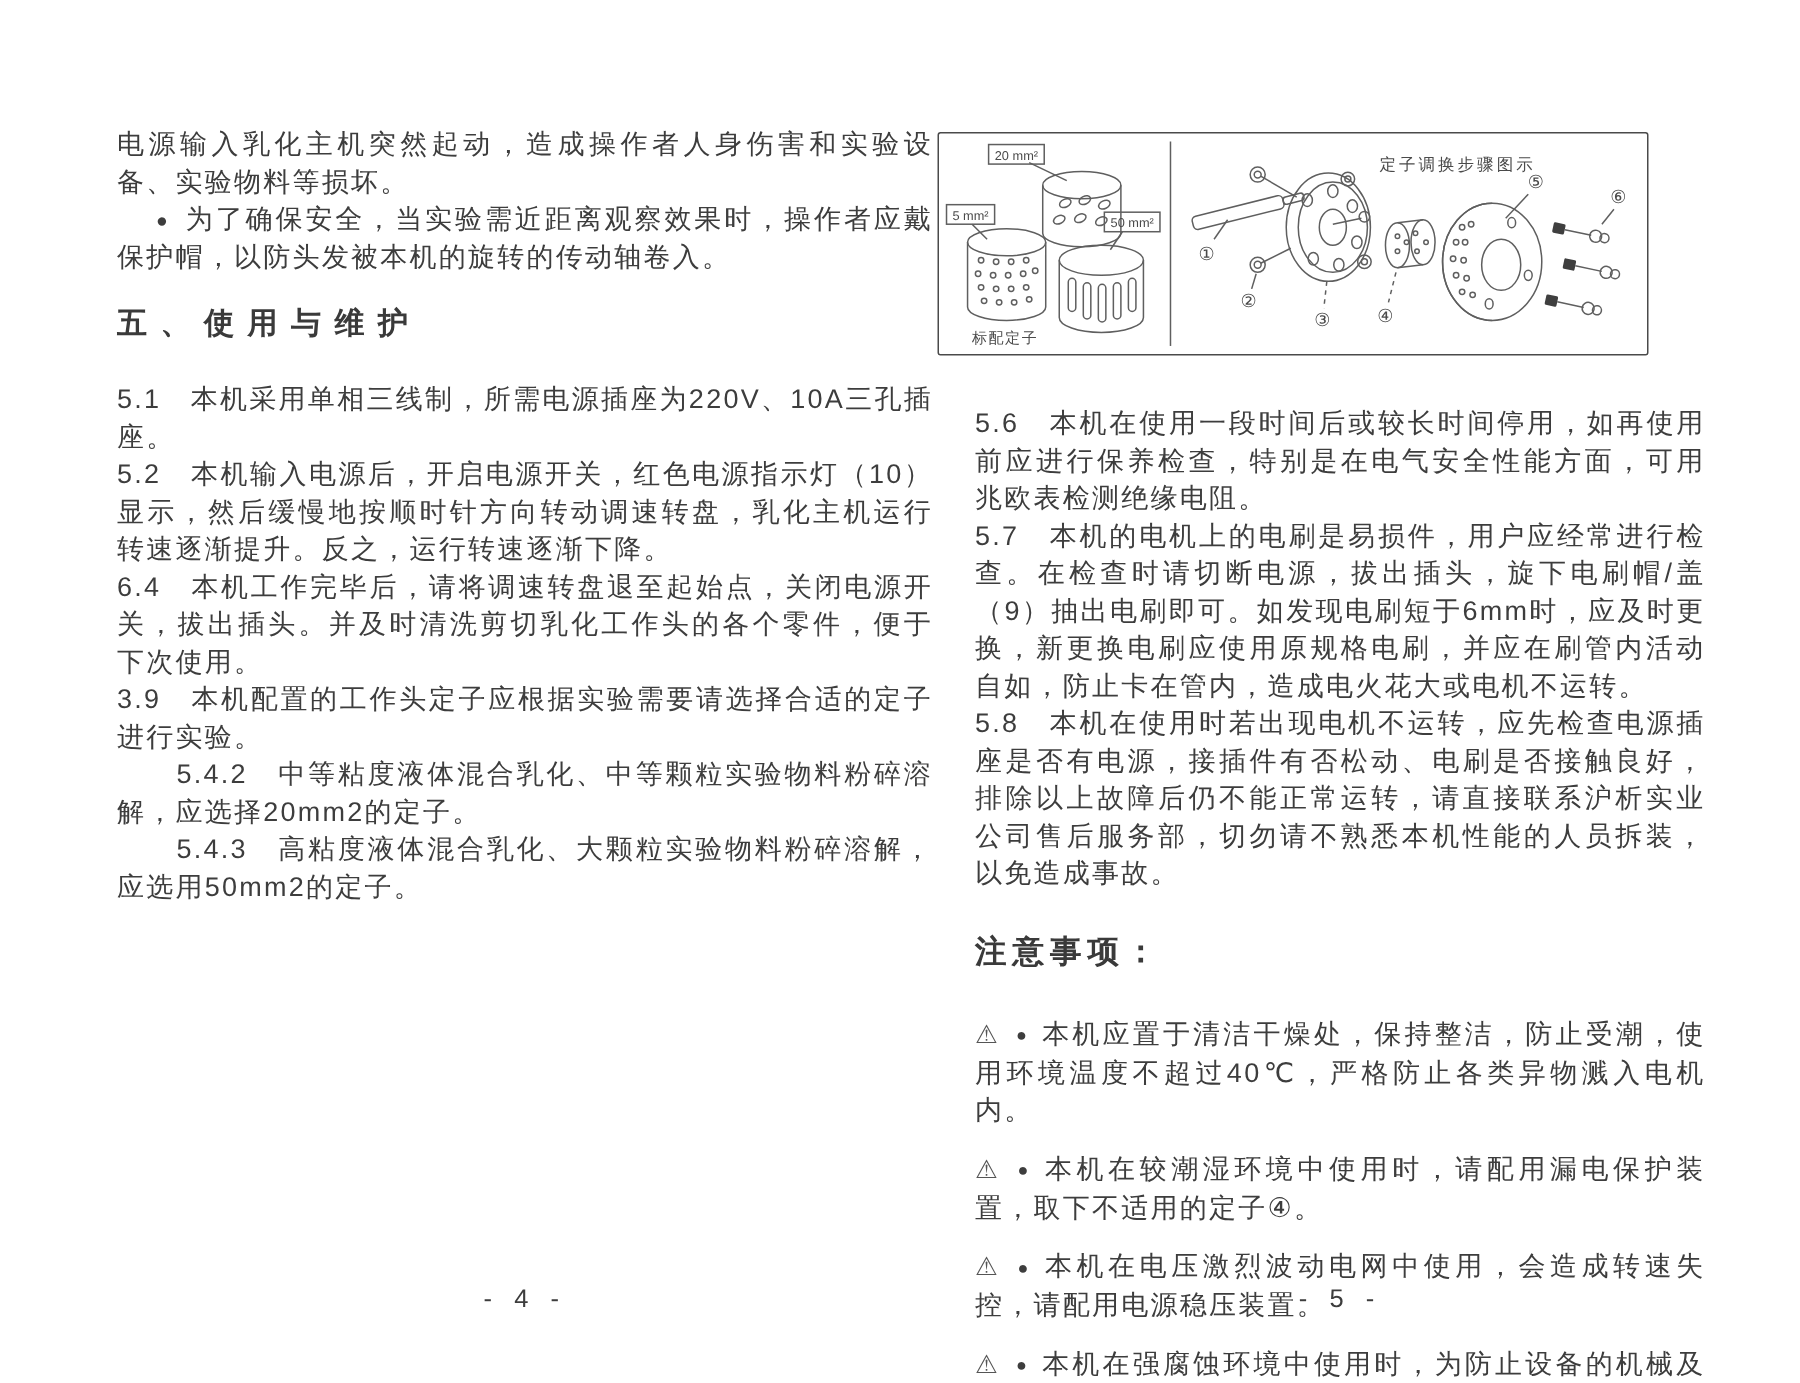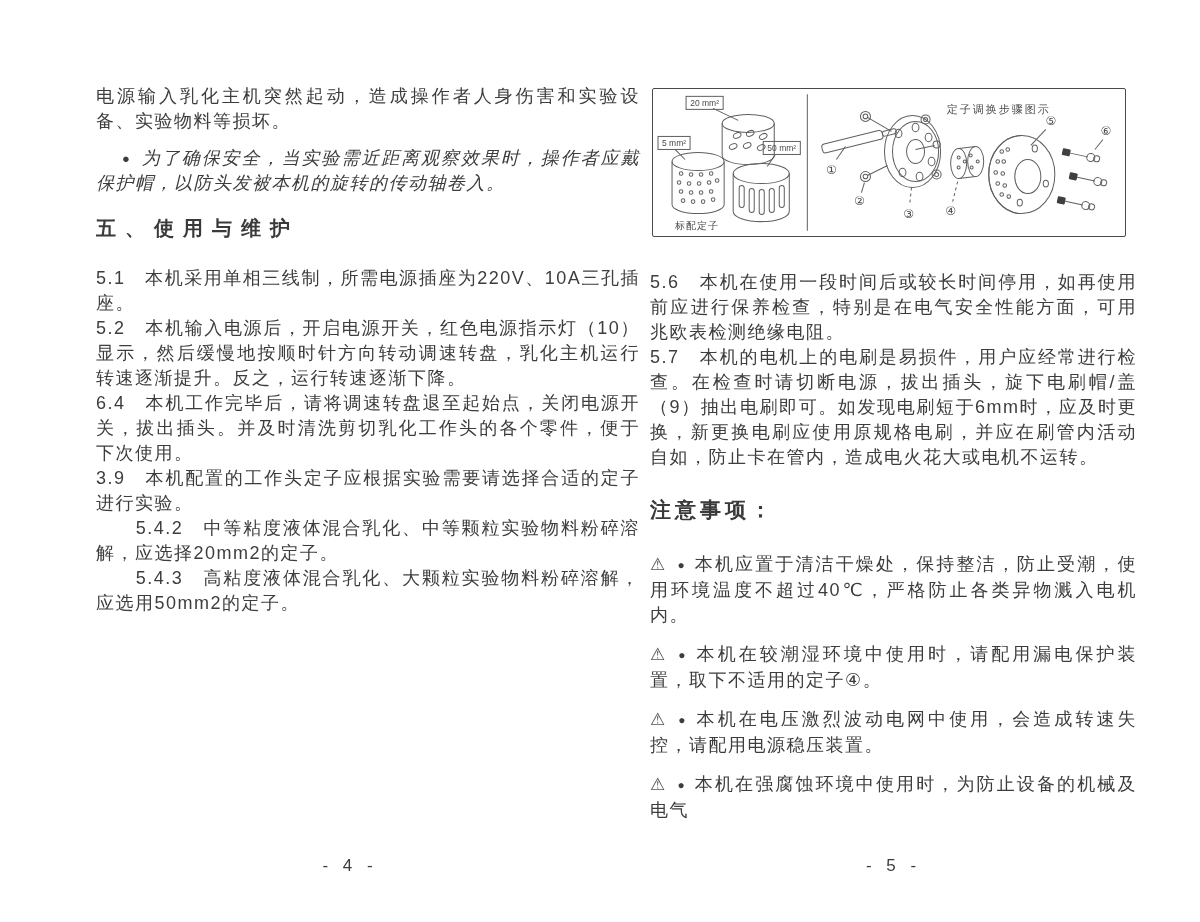--- a/index.html
+++ b/index.html
@@ -5,30 +5,30 @@
   html,body{margin:0;padding:0;background:#e8e8e8;}
   .page{
     position:relative;
     width:1200px;height:922px;
     background:#ffffff;
     font-family:"Liberation Sans","DejaVu Sans",sans-serif;
     color:#3d3d3d;
     overflow:hidden;
   }
   .col{position:absolute;text-align:justify;}
-  .col-left{left:96px;top:84px;width:544px;}
+  .col-left{left:78px;top:84px;width:544px;}
   .col-right{left:650px;top:270px;width:487px;}
   p.p{
     margin:0;
     font-size:18px;
     line-height:25px;
     letter-spacing:1.5px;
     text-align:justify;
   }
-  p.p.gap-top{margin-top:12px;font-style:italic;}
+  p.p.gap-top{}
   h1.sec{
     margin:16px 0 22px 0;
     font-size:20px;
     line-height:32px;
     letter-spacing:9px;
     font-weight:600;
     color:#3a3a3a;
     text-align:left;
   }
   h2.notice{
@@ -68,21 +68,21 @@
     position:absolute;
     top:856px;
     font-size:17px;
     letter-spacing:5px;
     color:#3d3d3d;
   }
   .pagenum.left{left:78px;width:544px;text-align:center;}
   .pagenum.right{left:650px;width:487px;text-align:center;}
   .diagram-box{
     position:absolute;
-    left:652px;top:88px;
+    left:625px;top:88px;
     width:474px;height:149px;
     border:1.5px solid #4a4a4a;
     border-radius:2px;
     background:#fff;
     box-sizing:border-box;
   }
   .diagram-box svg{display:block;width:100%;height:100%;}
   .dg-line{stroke:#5f5f5f;stroke-width:1;fill:none;}
   .dg-dash{stroke:#5f5f5f;stroke-width:1;fill:none;stroke-dasharray:3 3;}
   .dg-fill{fill:#3f3f3f;stroke:none;}
@@ -269,20 +269,21 @@
         </g>
         <line class="dg-line" x1="449" y1="50" x2="441" y2="60"></line>
         <text class="dg-text" x="452" y="46" font-size="12" text-anchor="middle">⑥</text>
       </g>
     </svg>
   </div>
 
   <div class="col col-right">
     <p class="p">5.6　本机在使用一段时间后或较长时间停用，如再使用前应进行保养检查，特别是在电气安全性能方面，可用兆欧表检测绝缘电阻。</p>
     <p class="p">5.7　本机的电机上的电刷是易损件，用户应经常进行检查。在检查时请切断电源，拔出插头，旋下电刷帽/盖（9）抽出电刷即可。如发现电刷短于6mm时，应及时更换，新更换电刷应使用原规格电刷，并应在刷管内活动自如，防止卡在管内，造成电火花大或电机不运转。</p>
+    <p class="p">5.8　本机在使用时若出现电机不运转，应先检查电源插座是否有电源，接插件有否松动、电刷是否接触良好，排除以上故障后仍不能正常运转，请直接联系沪析实业公司售后服务部，切勿请不熟悉本机性能的人员拆装，以免造成事故。</p>
 
     <h2 class="notice">注意事项：</h2>
 
     <p class="warn"><span class="warn-icon">⚠</span><span class="warn-bullet">●</span><span>本机应置于清洁干燥处，保持整洁，防止受潮，使用环境温度不超过40℃，严格防止各类异物溅入电机内。</span></p>
     <p class="warn"><span class="warn-icon">⚠</span><span class="warn-bullet">●</span><span>本机在较潮湿环境中使用时，请配用漏电保护装置，取下不适用的定子④。</span></p>
     <p class="warn"><span class="warn-icon">⚠</span><span class="warn-bullet">●</span><span>本机在电压激烈波动电网中使用，会造成转速失控，请配用电源稳压装置。</span></p>
     <p class="warn"><span class="warn-icon">⚠</span><span class="warn-bullet">●</span><span>本机在强腐蚀环境中使用时，为防止设备的机械及电气</span></p>
   </div>
 
   <div class="pagenum left">- 4 -</div>

